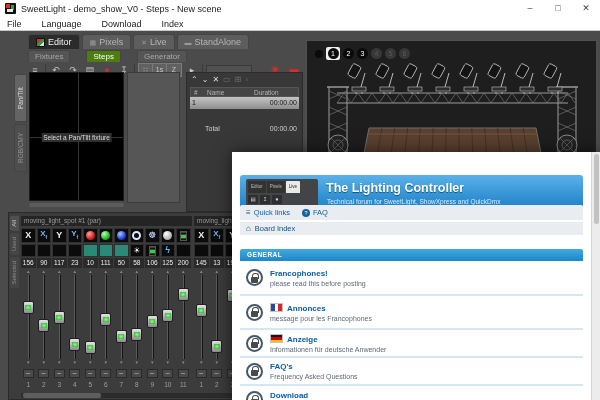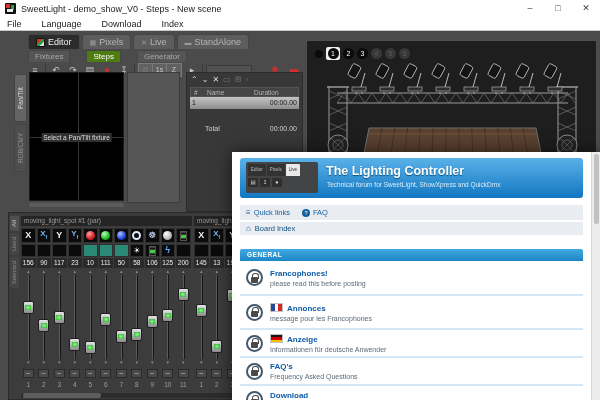--- a/index.html
+++ b/index.html
@@ -102,21 +102,21 @@
   .fhandle i { width:6px; height:5px; background:radial-gradient(#8dff8d,#28a428); border-radius:1px; }
   .fcurve { position:absolute; left:1.5px; top:156px; width:11px; height:9px; background:#4a4a4a; border:1px solid #2a2a2a; color:#c8c8c8; font-size:8px; line-height:7px; text-align:center; }
   .fnum { top:168px; height:8px; font-size:6.5px; color:#9f9f9f; line-height:8px; }
   .fader-scroll { position:absolute; left:12px; top:180px; width:330px; height:5px; background:#2c2c2c; border-radius:2px; }
   .fader-scroll .thumb { position:absolute; left:2px; top:0; width:78px; height:5px; background:#5e5e5e; border-radius:2px; }
 
   
   .forum { position:absolute; left:232px; top:152px; width:368px; height:248px; background:#fff; box-shadow:0 0 16px rgba(0,0,0,.6); z-index:10; }
   .f-scrollbar { position:absolute; right:0; top:0; bottom:0; width:9px; background:#ececec; border-left:1px solid #d5d5d5; }
   .f-thumb { position:absolute; left:1.5px; top:2px; width:5px; height:70px; background:#c2c2c2; border-radius:3px; }
-  .f-header { position:absolute; left:8px; top:6px; width:343px; height:40px; background:linear-gradient(#5ab1e8,#1277c1); border-radius:3px; }
+  .f-header { position:absolute; left:8px; top:23px; width:343px; height:40px; background:linear-gradient(#5ab1e8,#1277c1); border-radius:3px; }
   .f-logo { position:absolute; left:6px; top:4px; width:72px; height:31px; background:#424445; border-radius:2px; padding:2px; }
   .f-logo-tabs { display:flex; gap:1px; height:12px; }
   .fltab { font-size:4.5px; color:#bdbdbd; background:#323232; padding:0 3px; line-height:12px; border-radius:1px 1px 0 0; }
   .fltab.active { background:#e9e9e9; color:#222; }
   .f-logo-icons { display:flex; gap:2px; margin-top:2px; }
   .flico { width:10px; height:9px; background:#2e2e2e; border-radius:1px; color:#cfcfcf; font-size:5.5px; line-height:9px; text-align:center; }
   .f-title { position:absolute; left:86px; top:6px; font-size:12.5px; font-weight:bold; color:#fff; text-shadow:0 1px 1px #07527d; }
   .f-subtitle { position:absolute; left:87px; top:23px; font-size:6.5px; color:#d6edfb; }
   .f-nav1 { position:absolute; left:8px; top:53px; width:343px; height:15px; background:#e9edf2; border-radius:2px 2px 0 0; display:flex; align-items:center; gap:12px; padding-left:6px; font-size:7.5px; color:#13629f; }
   .f-nav-item { display:flex; align-items:center; gap:3px; }

